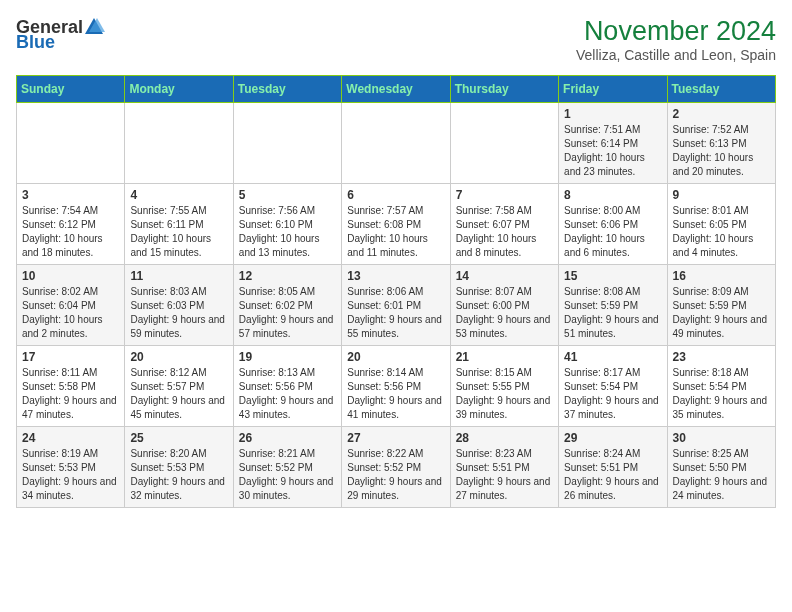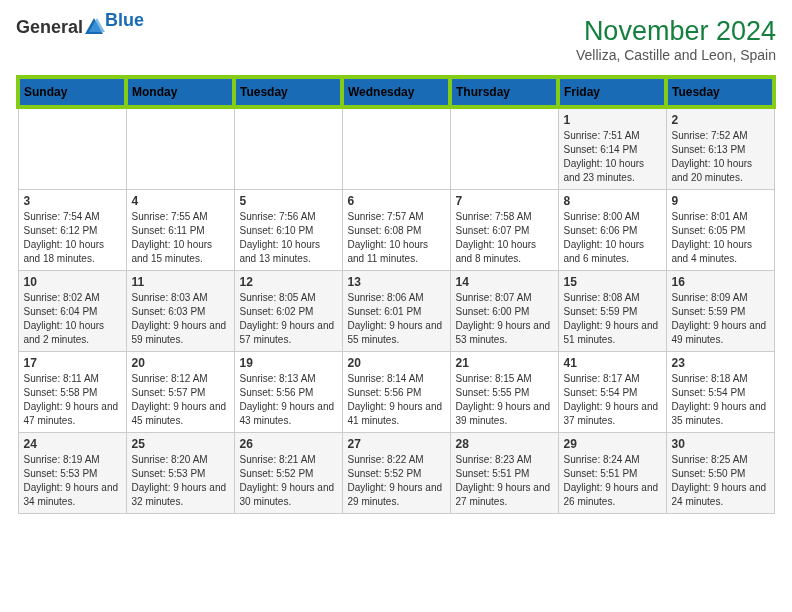--- a/index.html
+++ b/index.html
@@ -43,26 +43,26 @@
       font-size: 14px;
       color: #555;
     }
     table {
       width: 100%;
       border-collapse: collapse;
       table-layout: fixed;
     }
     thead tr th {
       background-color: #1a6bb5;
-      color: #000000;
+      color: #86efac;
       font-size: 12px;
       font-weight: bold;
       padding: 6px 4px;
       text-align: left;
-      border: 4px solid #84cc16;
+      border: 1px solid #84cc16;
     }
     tbody tr td {
       border: 1px solid #ccc;
       vertical-align: top;
       padding: 4px 5px;
       font-size: 10.5px;
       color: #333;
       height: 80px;
       background: #fff;
     }
@@ -85,21 +85,21 @@
     }
     .empty-cell {
       background: #fff !important;
     }
   </style>
 </head>
 <body>
 
 <div class="header">
   <div class="logo">
-    <div style="display:flex;flex-direction:row;align-items:flex-start;">
+    <div style="display:flex;flex-direction:column;align-items:flex-start;">
       <div style="display:flex;align-items:center;">
         <span class="logo-text-general">General</span>
         <svg width="22" height="22" viewBox="0 0 22 22">
           <polygon points="11,2 20,18 2,18" fill="#1a6bb5"></polygon>
           <polygon points="14,2 22,16 6,16" fill="#4aa0e0" opacity="0.7"></polygon>
         </svg>
       </div>
       <span class="logo-text-blue" style="margin-top:-6px;">Blue</span>
     </div>
   </div>

